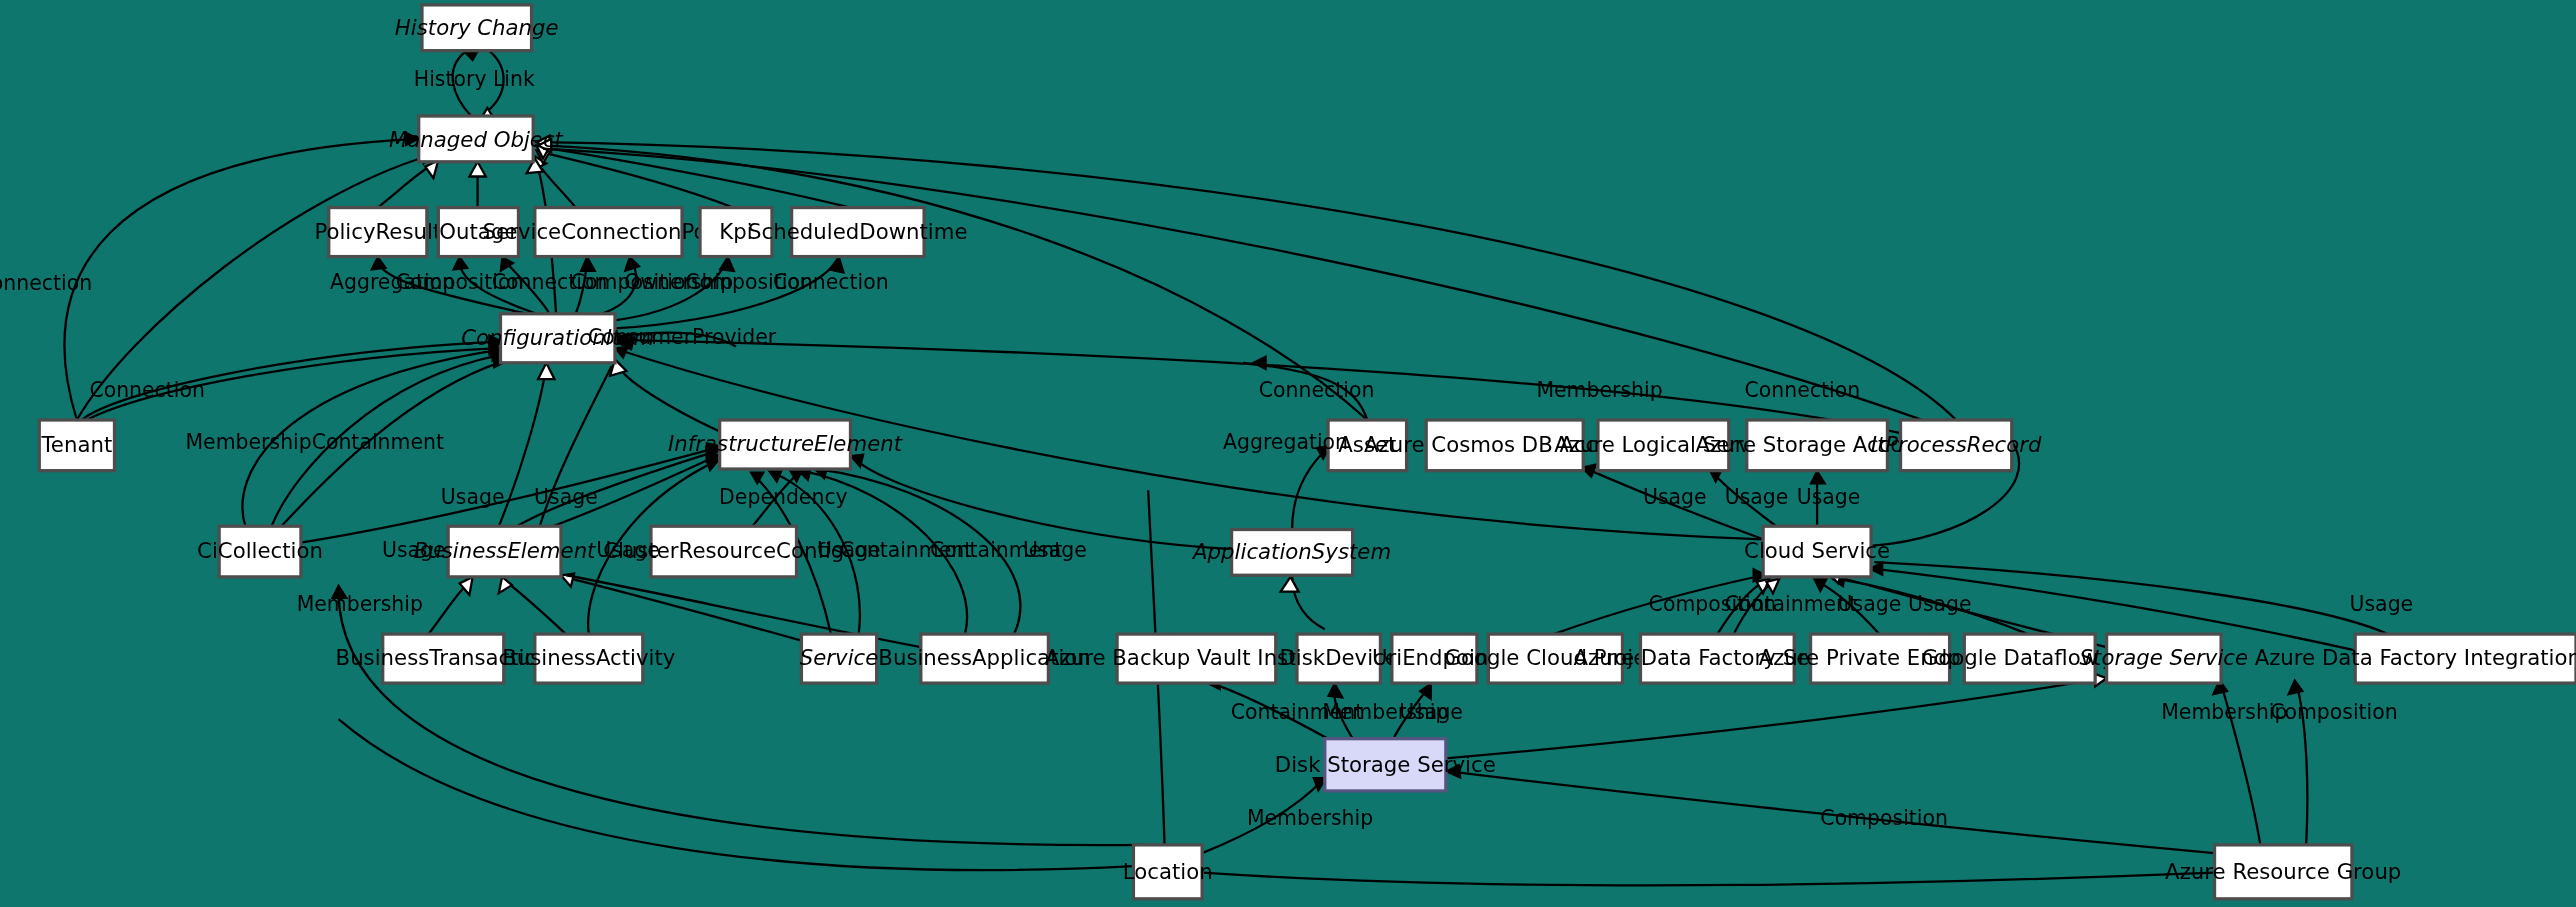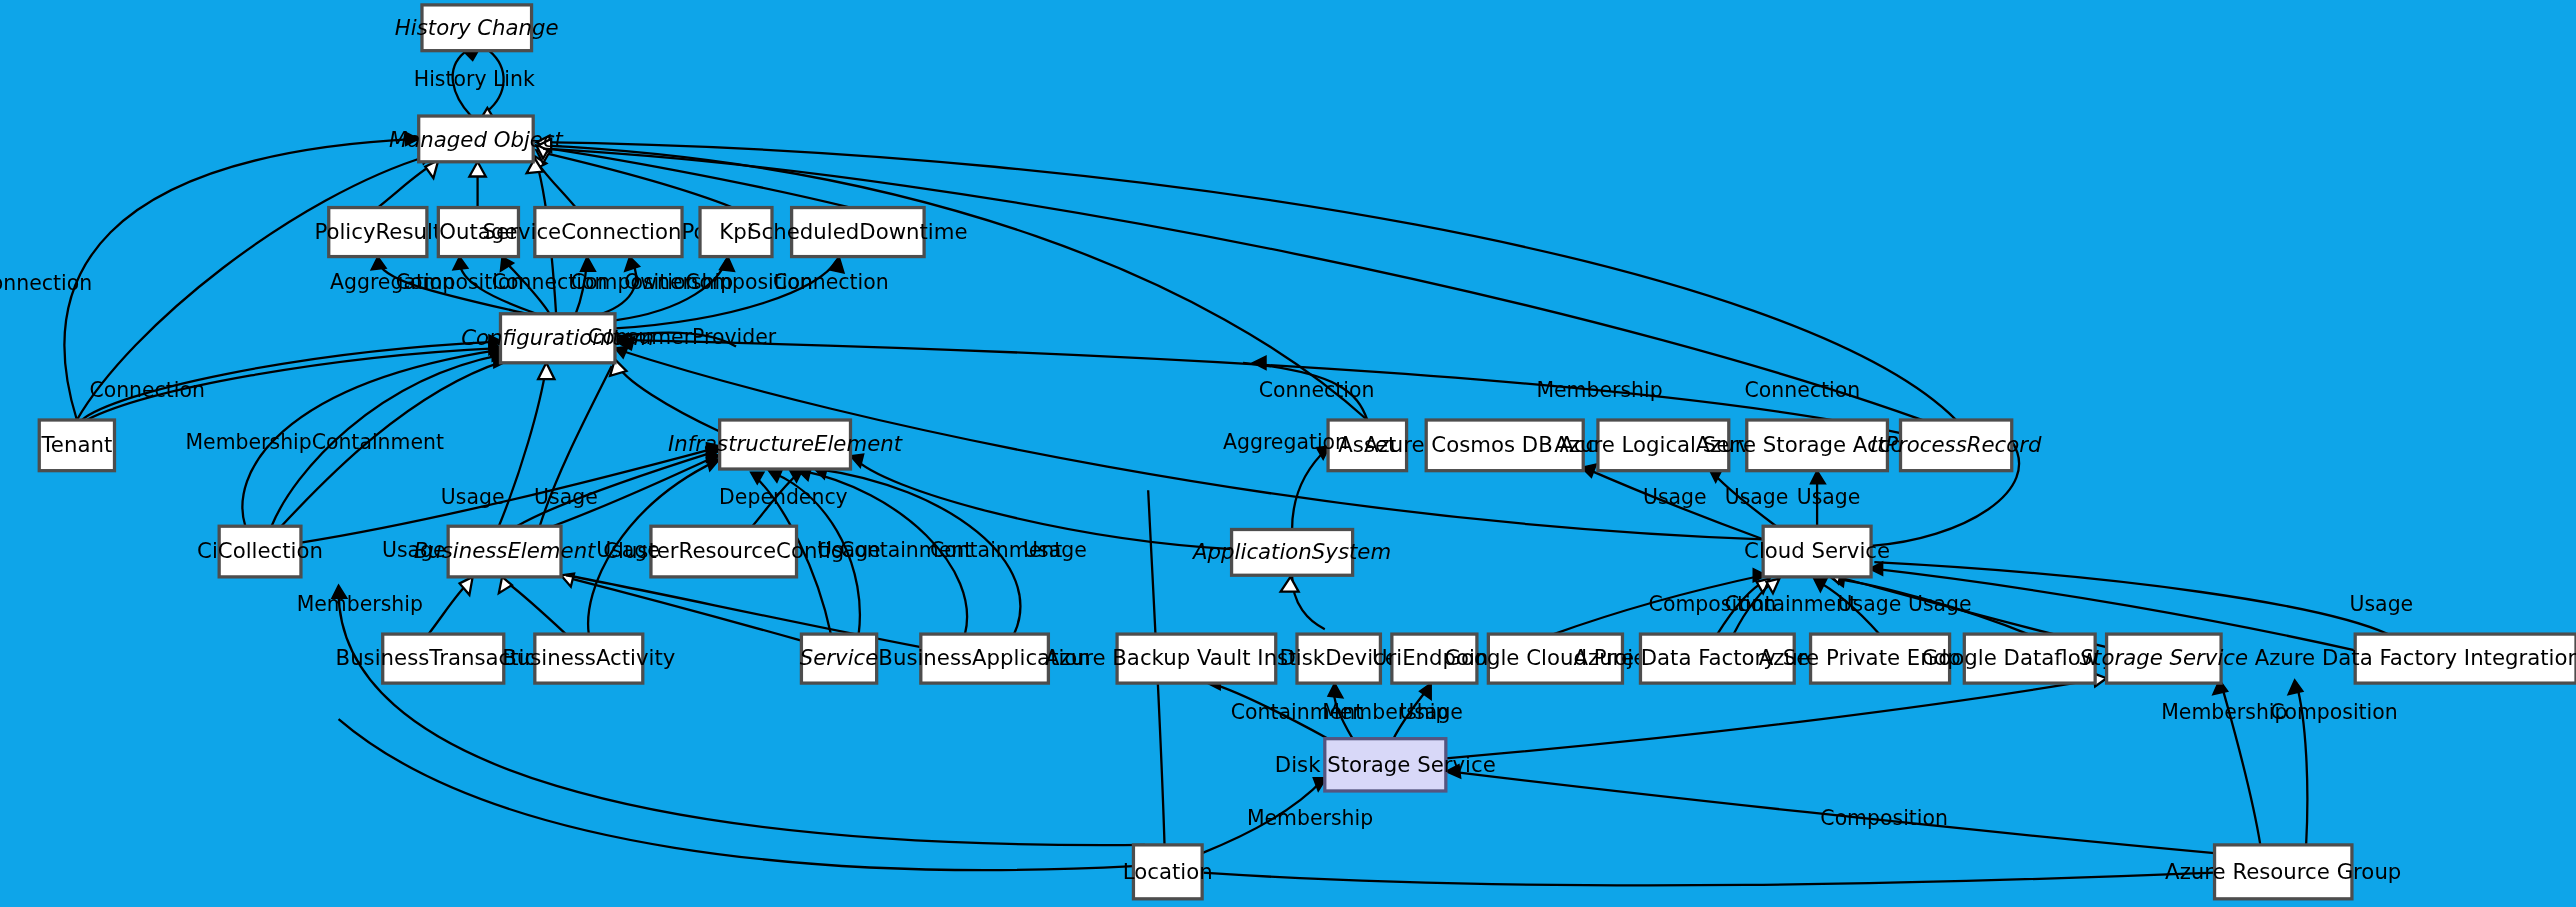--- a/index.html
+++ b/index.html
@@ -10,21 +10,21 @@
   body {
     font-family: "DejaVu Sans", sans-serif;
     width: 2576px;
     height: 907px;
     overflow: hidden;
   }
   #diagram-root {
     position: relative;
     width: 2576px;
     height: 907px;
-    background: #0ea5e9;
+    background: #0f766e;
   }
   svg#uml-canvas {
     position: absolute;
     left: 0;
     top: 0;
     width: 2576px;
     height: 907px;
     display: block;
   }
   .cls-box {

